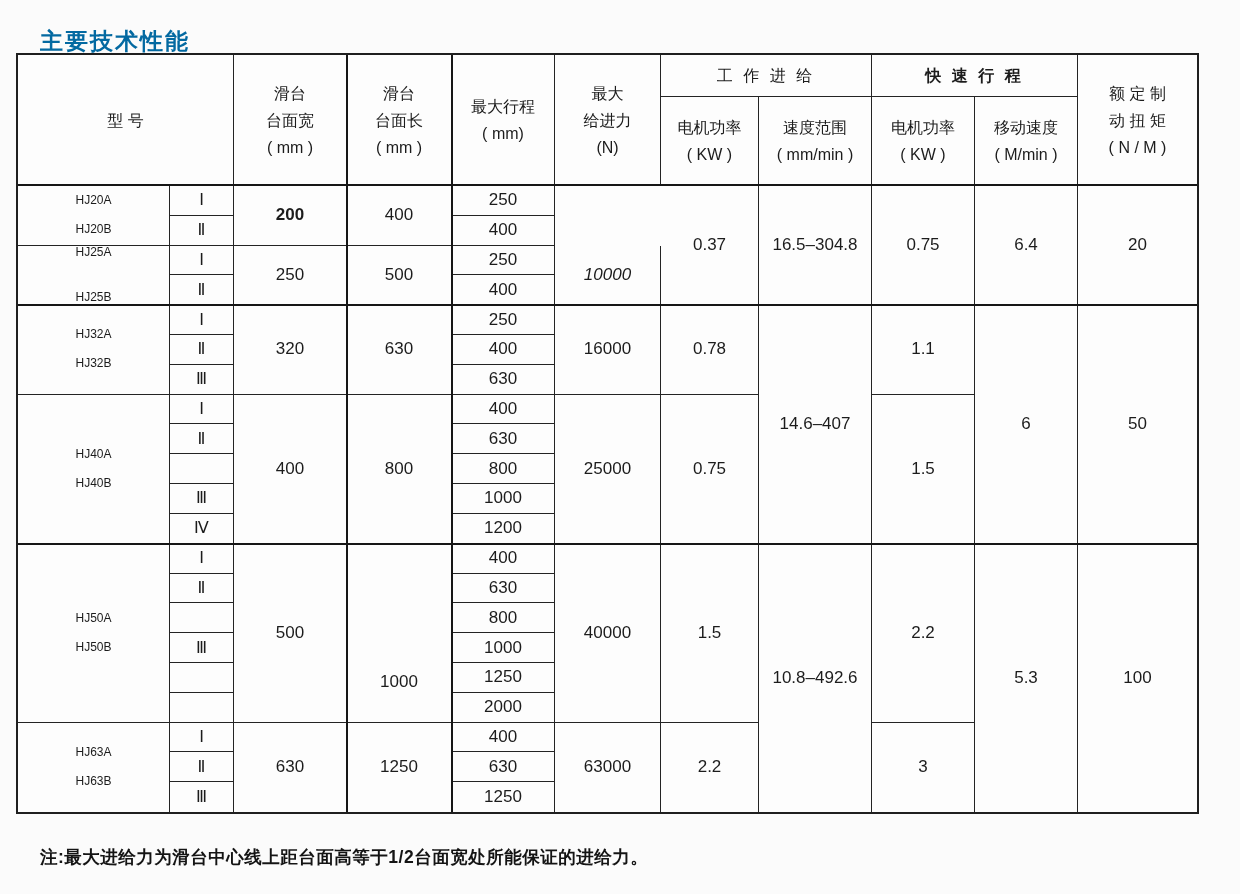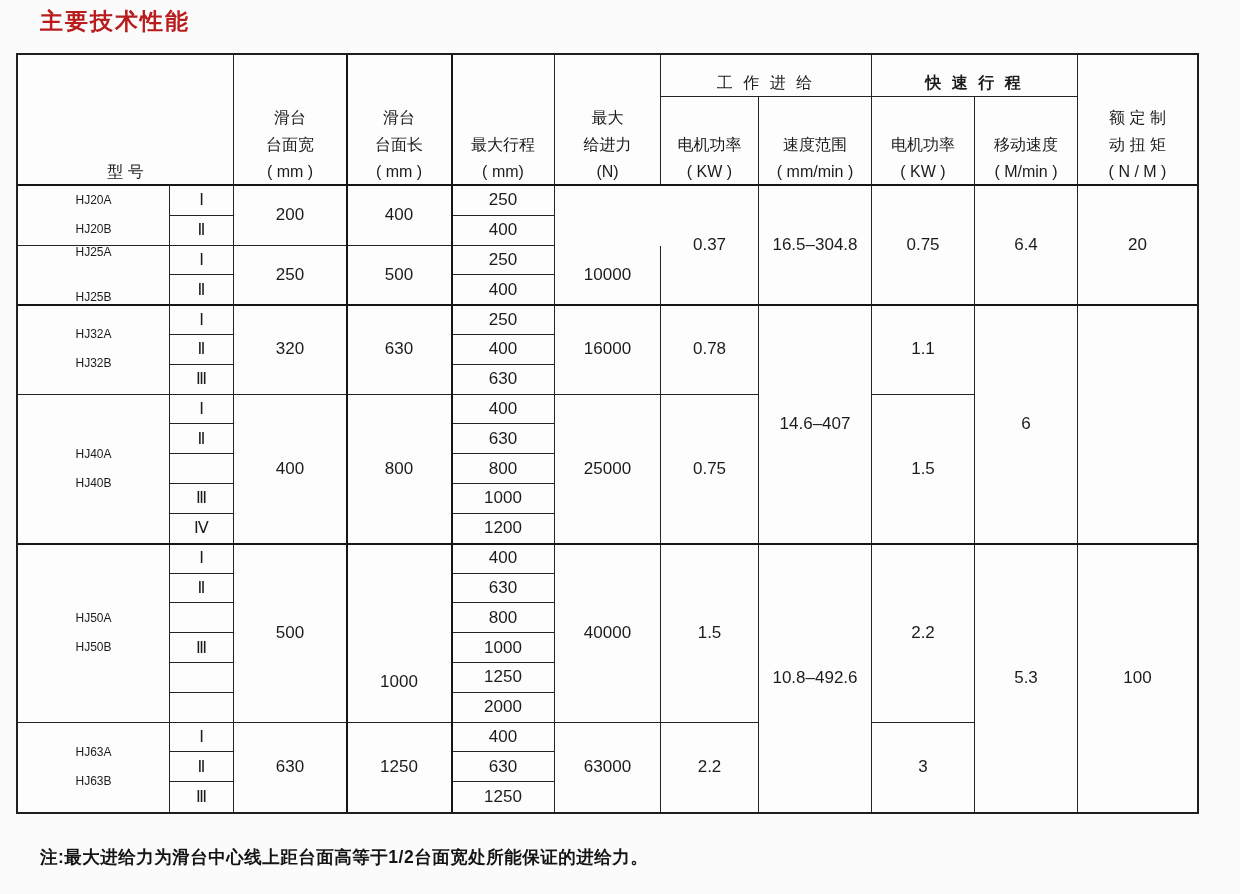--- a/index.html
+++ b/index.html
@@ -36,42 +36,42 @@
     display: flex; flex-direction: column;
     align-items: center; justify-content: center;
     text-align: center;
     font-size: 17px;
     line-height: 28px;
     overflow: hidden;
   }
   .cell.ec { border-right: none; }
   .cell.er { border-bottom: none; }
 
-  .cell.hd { font-size: 16px; line-height: 27px; justify-content: flex-end; }
+  .cell.hd { font-size: 16px; line-height: 27px; }
   .cell.gh { letter-spacing: 3px; }
   .cell.model { font-size: 12px; line-height: 29px; }
   .cell.variant { font-size: 16px; }
   .cell.low { justify-content: flex-end; padding-bottom: 26px; }
 
   
   .hline, .vline { position: absolute; background: #161616; pointer-events: none; }
   .hline { left: 0; width: 100%; height: 2px; }
   .vline { top: 0; height: 100%; width: 2px; }
 
   .note {
     position: absolute; left: 40px; top: 845px;
     font-size: 17.5px; font-weight: bold; color: #141414;
     letter-spacing: 0.5px;
   }
 </style>
 </head>
 <body style="background: rgb(251, 251, 251);">
 
 <div class="page">
-  <div class="title" style="color: #b91c1c;">主要技术性能</div>
+  <div class="title" style="color: #0369a1; margin-top: 20px;">主要技术性能</div>
 
   <div class="table-wrap" id="grid">
 
     <div class="hline" style="top:129px;"></div>
     <div class="hline" style="top:249px;"></div>
     <div class="hline" style="top:488px;"></div>
     <div class="vline" style="left:328px;"></div>
     <div class="vline" style="left:433px;"></div>
   <div class="cell hd" style="grid-area: 1 / 1 / span 2 / span 2;">
         <div>型    号</div>
@@ -125,21 +125,21 @@
       <div class="cell model" style="grid-area: 3 / 1 / span 2 / span 1;">
         <div>HJ20A</div>
         <div>HJ20B</div>
       </div>
       <div class="cell variant" style="grid-area: 3 / 2 / span 1 / span 1;">
         <div>Ⅰ</div>
       </div>
       <div class="cell variant" style="grid-area: 4 / 2 / span 1 / span 1;">
         <div>Ⅱ</div>
       </div>
-      <div class="cell" style="grid-area: 3 / 3 / span 2 / span 1;">
+      <div class="cell" style="grid-area: 3 / 3 / span 2 / span 1; font-weight: bold;">
         <div>200</div>
       </div>
       <div class="cell" style="grid-area: 3 / 4 / span 2 / span 1;">
         <div>400</div>
       </div>
       <div class="cell" style="grid-area: 3 / 5 / span 1 / span 1;">
         <div>250</div>
       </div>
       <div class="cell" style="grid-area: 4 / 5 / span 1 / span 1;">
         <div>400</div>
@@ -159,21 +159,21 @@
       </div>
       <div class="cell" style="grid-area: 5 / 4 / span 2 / span 1;">
         <div>500</div>
       </div>
       <div class="cell" style="grid-area: 5 / 5 / span 1 / span 1;">
         <div>250</div>
       </div>
       <div class="cell" style="grid-area: 6 / 5 / span 1 / span 1;">
         <div>400</div>
       </div>
-      <div class="cell" style="grid-area: 5 / 6 / span 2 / span 1;">
+      <div class="cell" style="grid-area: 5 / 6 / span 2 / span 1; font-style: italic;">
         <div>10000</div>
       </div>
       <div class="cell model" style="grid-area: 7 / 1 / span 3 / span 1;">
         <div>HJ32A</div>
         <div>HJ32B</div>
       </div>
       <div class="cell variant" style="grid-area: 7 / 2 / span 1 / span 1;">
         <div>Ⅰ</div>
       </div>
       <div class="cell variant" style="grid-area: 8 / 2 / span 1 / span 1;">
@@ -367,19 +367,22 @@
       </div>
       <div class="cell" style="grid-area: 7 / 10 / span 8 / span 1;">
         <div>6</div>
       </div>
       <div class="cell er" style="grid-area: 15 / 10 / span 9 / span 1;">
         <div>5.3</div>
       </div>
       <div class="cell ec" style="grid-area: 3 / 11 / span 4 / span 1;">
         <div>20</div>
       </div>
+      <div class="cell ec" style="grid-area: 7 / 11 / span 8 / span 1;">
+        <div>50</div>
+      </div>
       <div class="cell ec er" style="grid-area: 15 / 11 / span 9 / span 1;">
         <div>100</div>
       </div>
     </div>
 
   <div class="note">注:最大进给力为滑台中心线上距台面高等于1/2台面宽处所能保证的进给力。</div>
 </div>
 
 </body></html>

